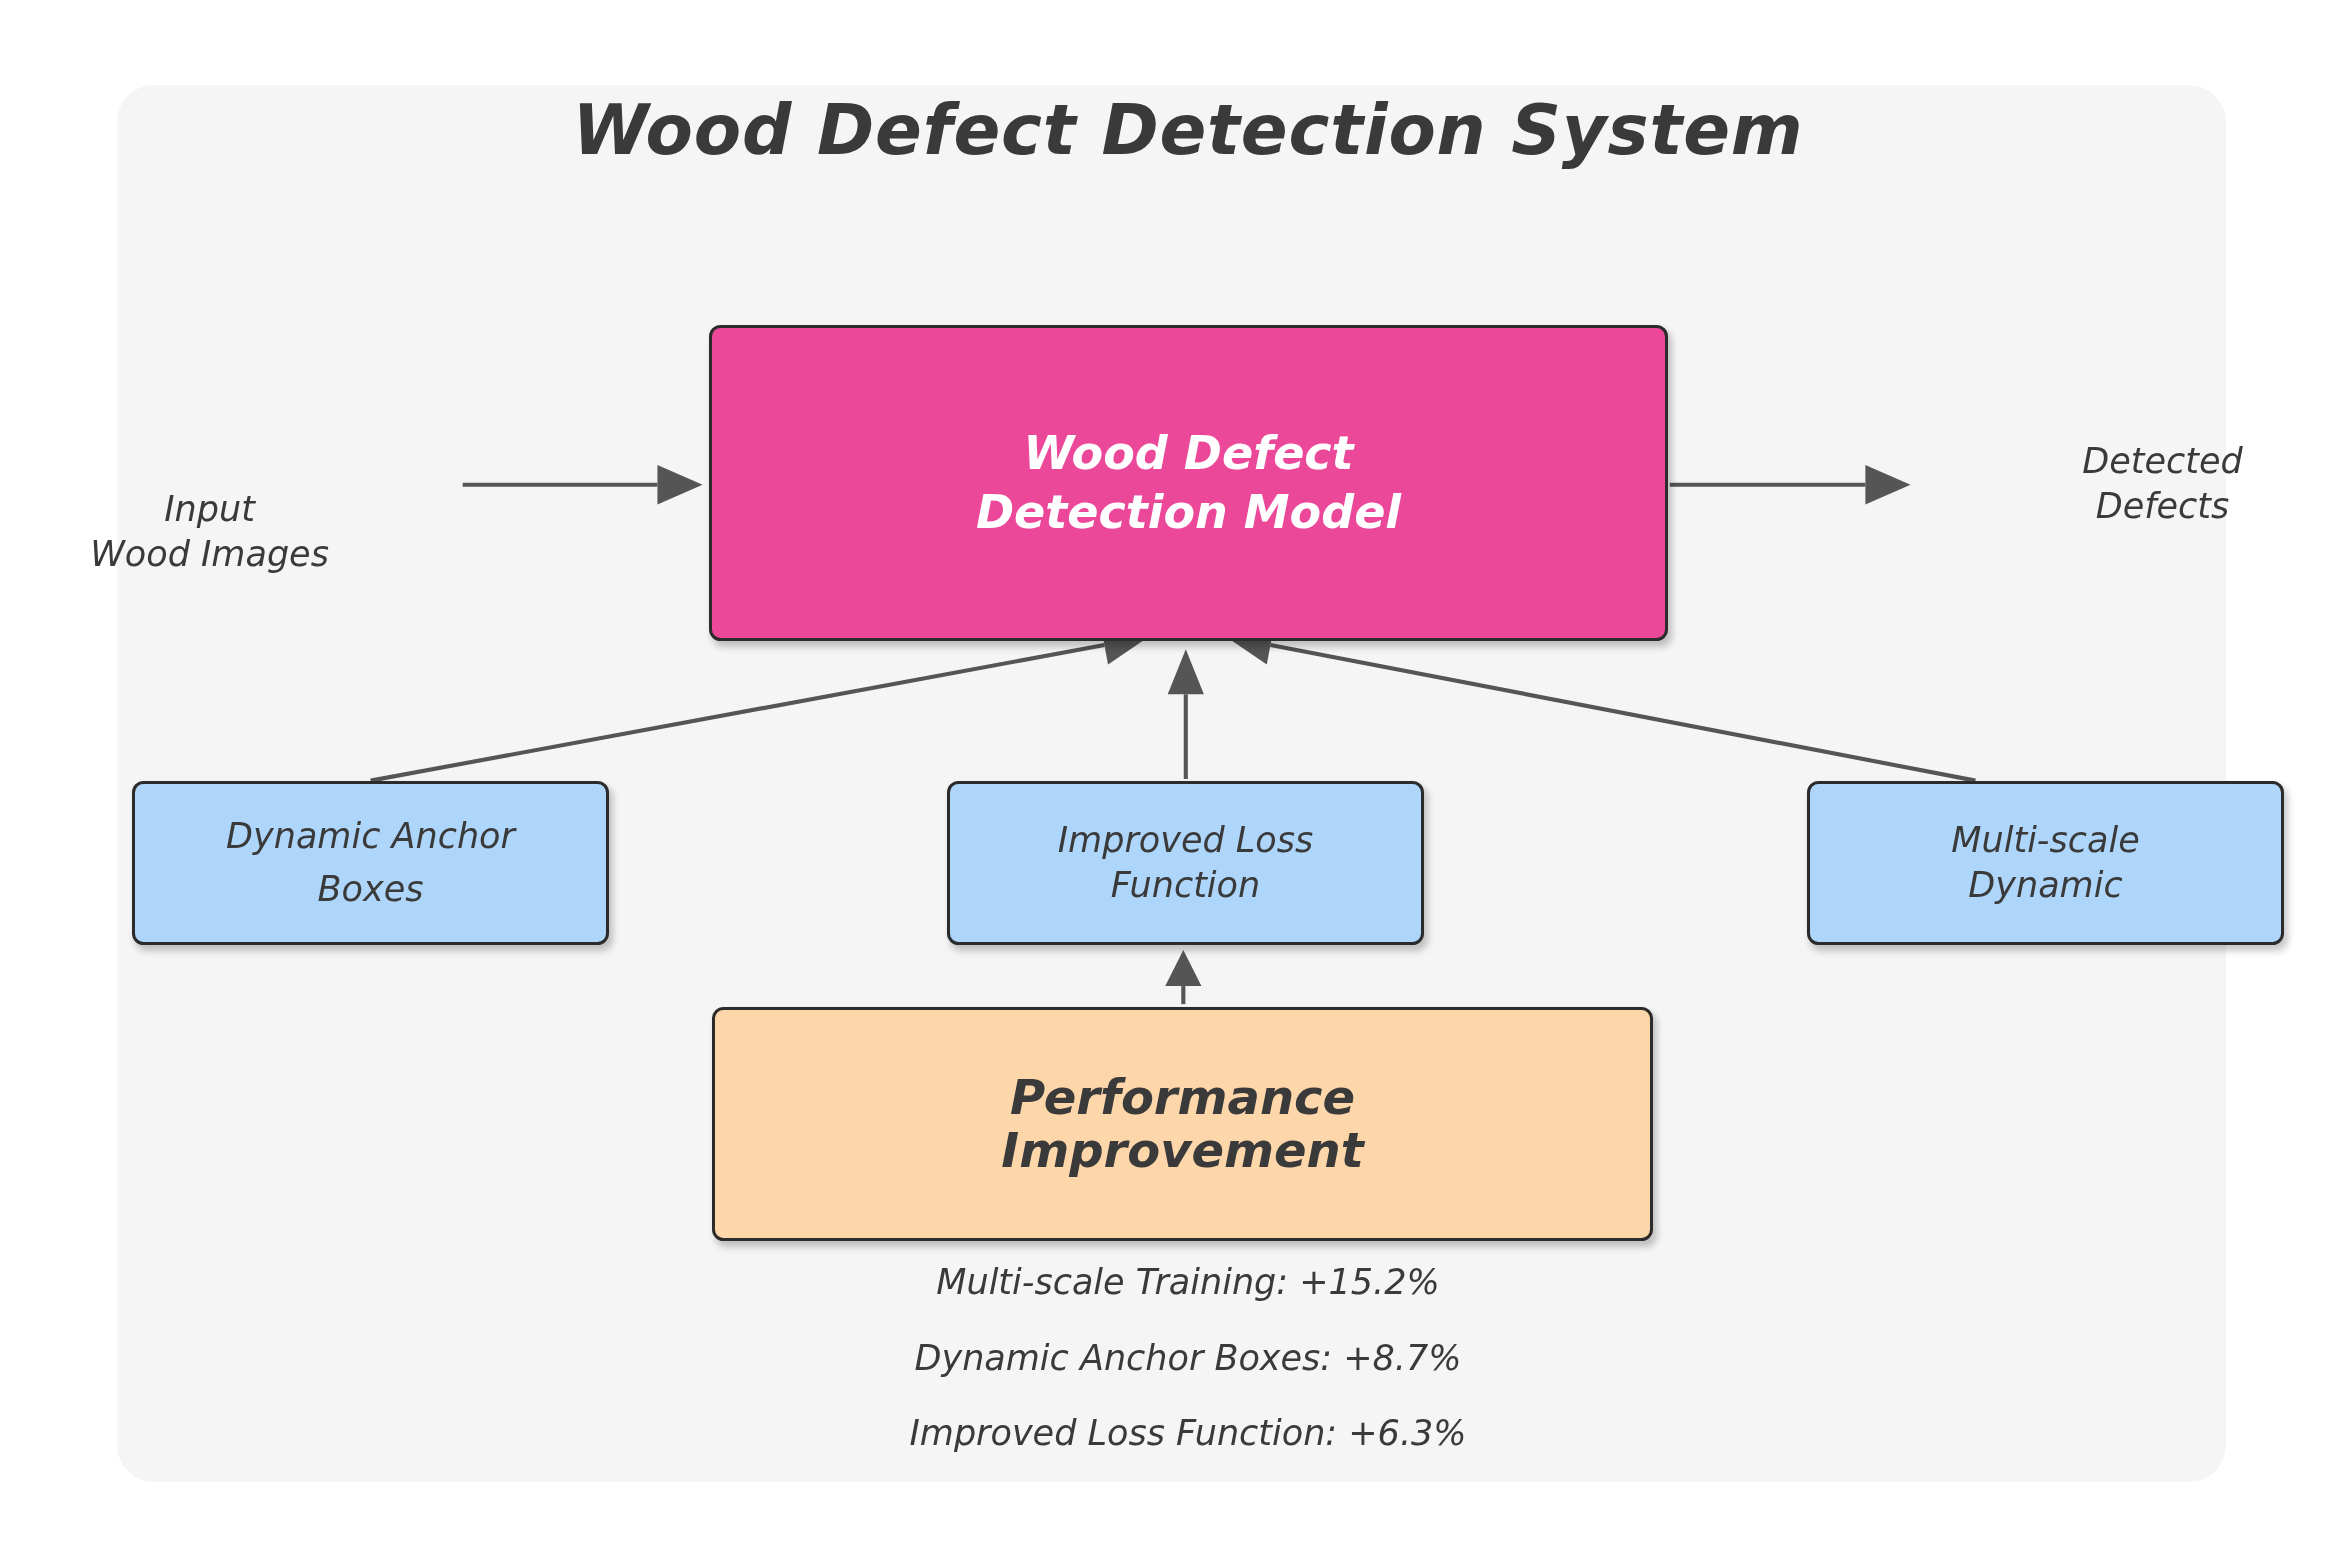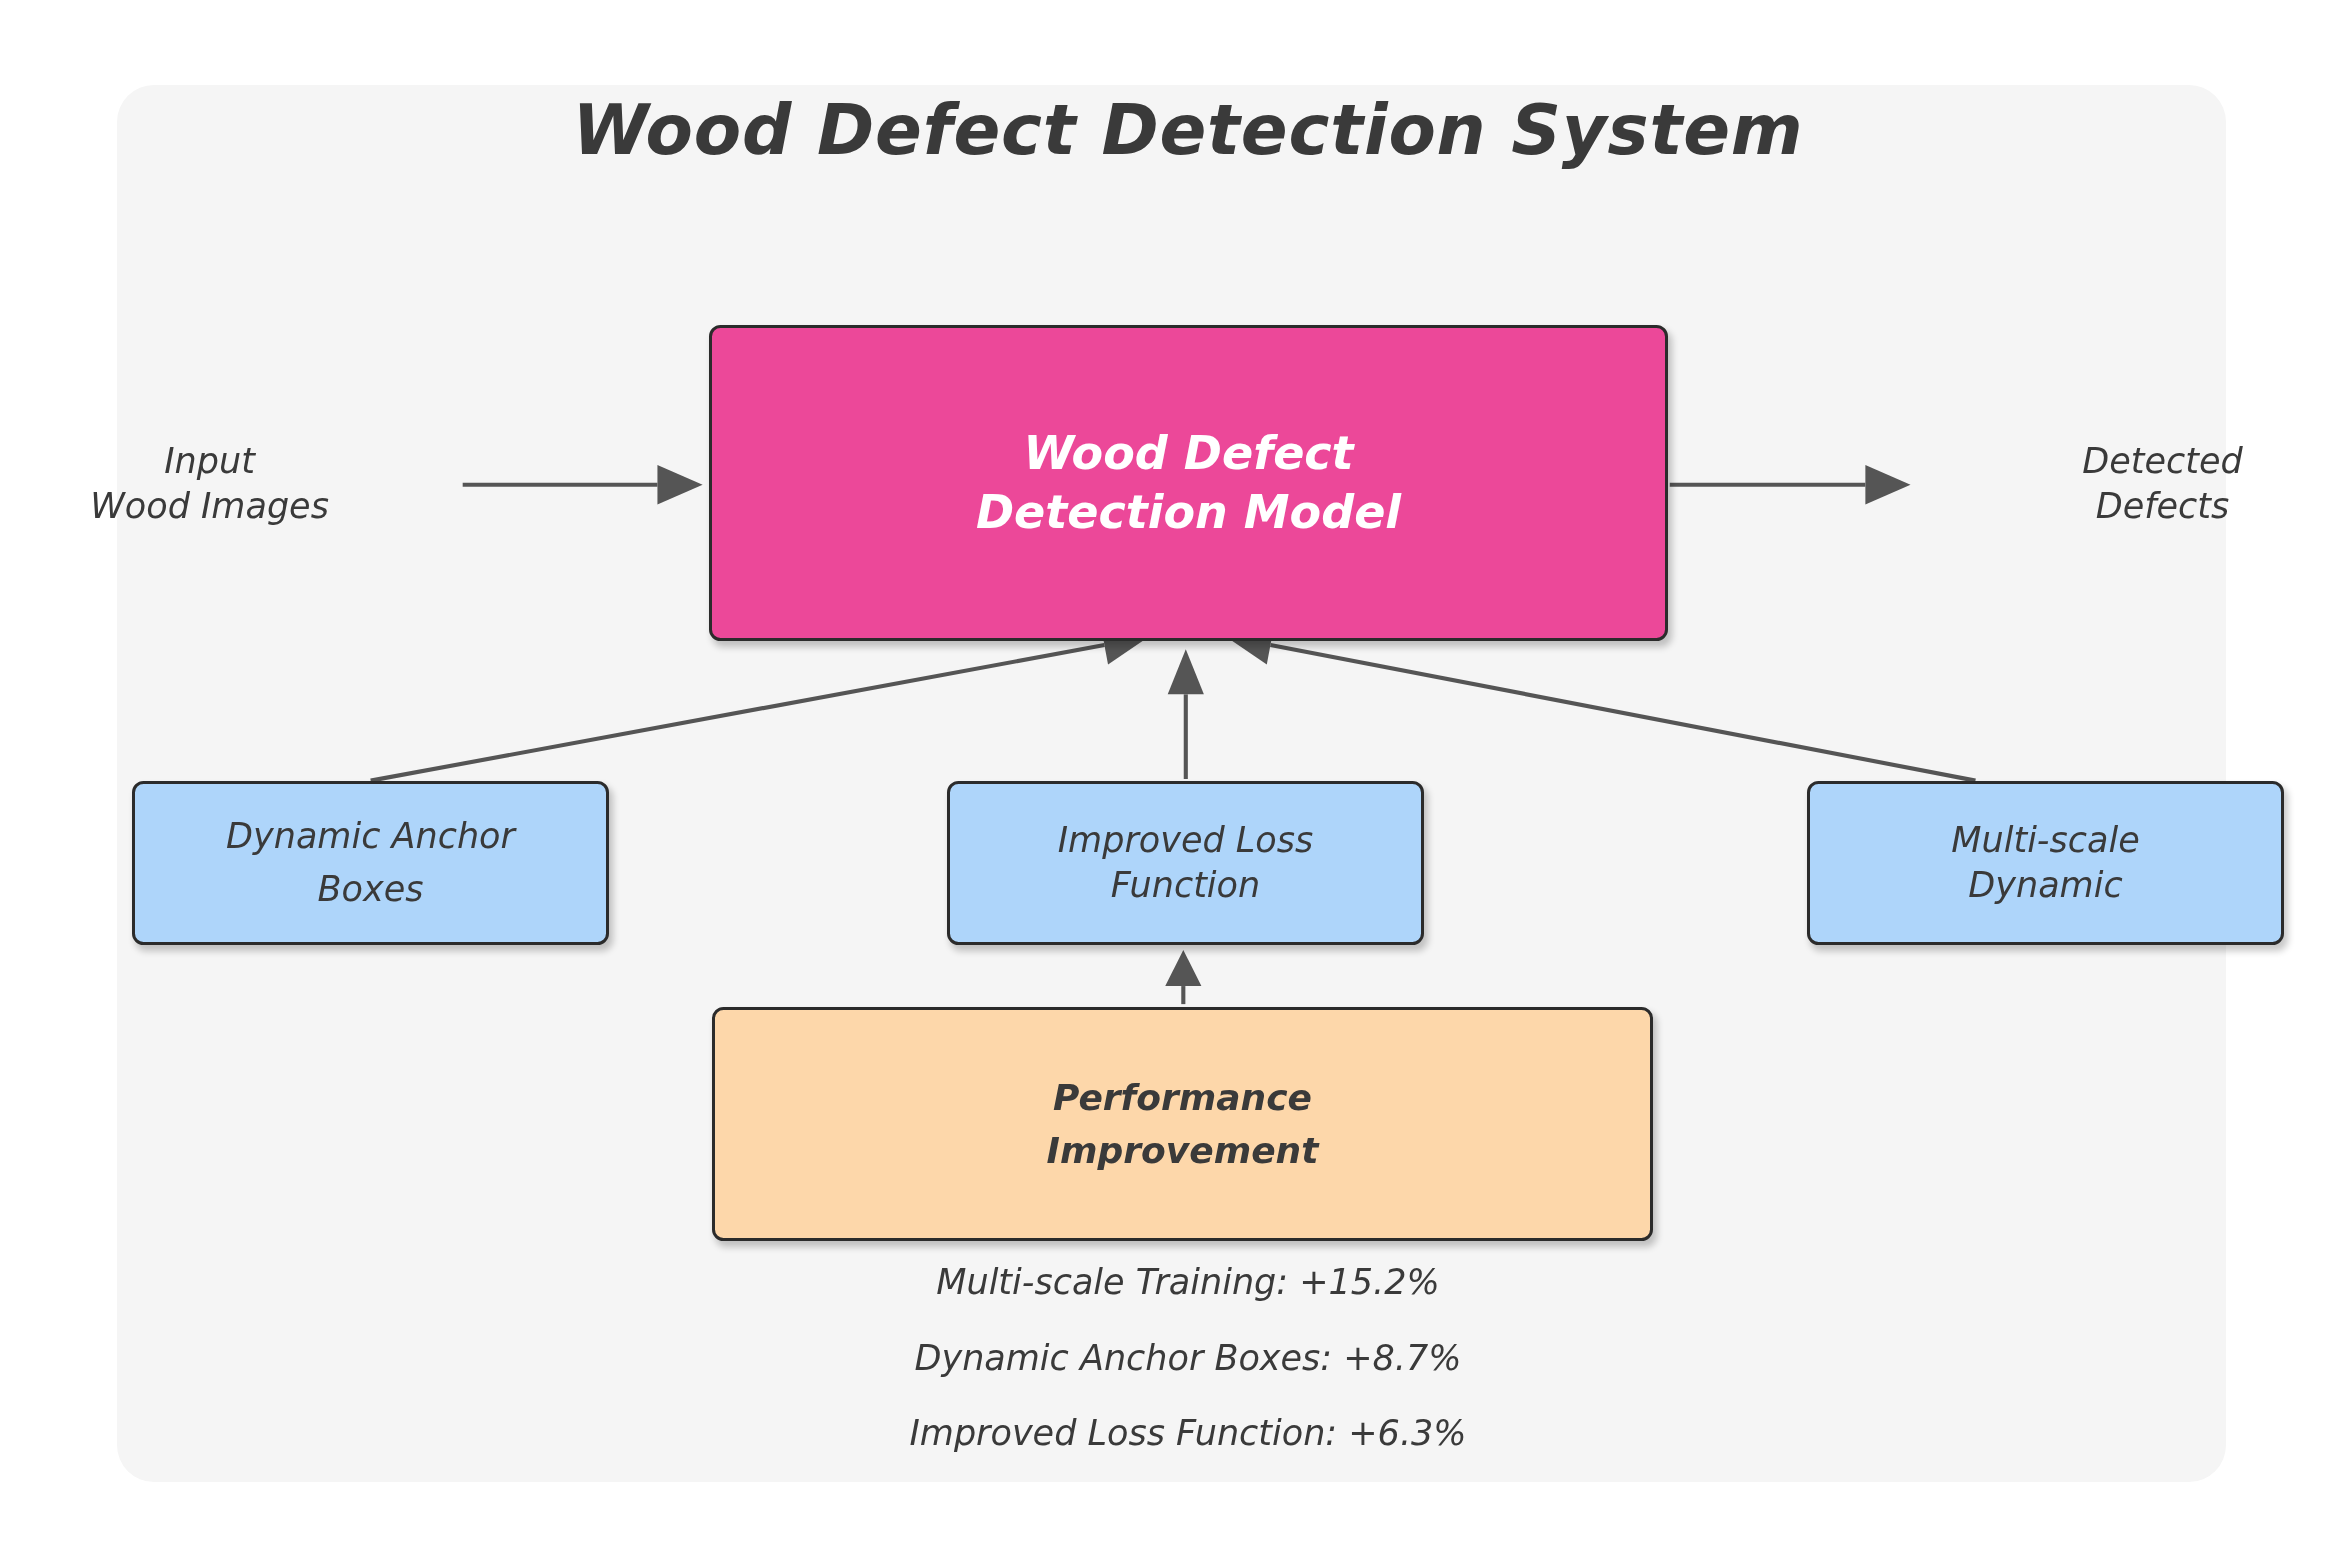--- a/index.html
+++ b/index.html
@@ -71,34 +71,34 @@
   #feature-node-1 { left: 132px;  width: 477px; gap: 8px; }
   #feature-node-2 { left: 947px; width: 477px; }
   #feature-node-3 { left: 1807px; width: 477px; }
   #performance-node {
     left: 712px;
     top: 1007px;
     width: 941px;
     height: 234px;
     background: #fdd7aa;
     color: #3a3a3a;
-    font-size: 36px;
+    font-size: 48px;
     font-weight: bold;
     line-height: 53px;
   }
   .io-label {
     position: absolute;
     width: 411px;
     top: 439px;
     text-align: center;
     color: #3a3a3a;
     font-size: 35px;
     line-height: 45px;
   }
-  #input-label  { left: 4.1px; }
+  #input-label  { left: 4.1px; margin-top: 48px; }
   #output-label { left: 1957px; }
   .stat-line {
     position: absolute;
     left: 17px;
     width: 2342px;
     text-align: center;
     color: #3a3a3a;
     font-size: 35px;
     line-height: 46px;
   }

